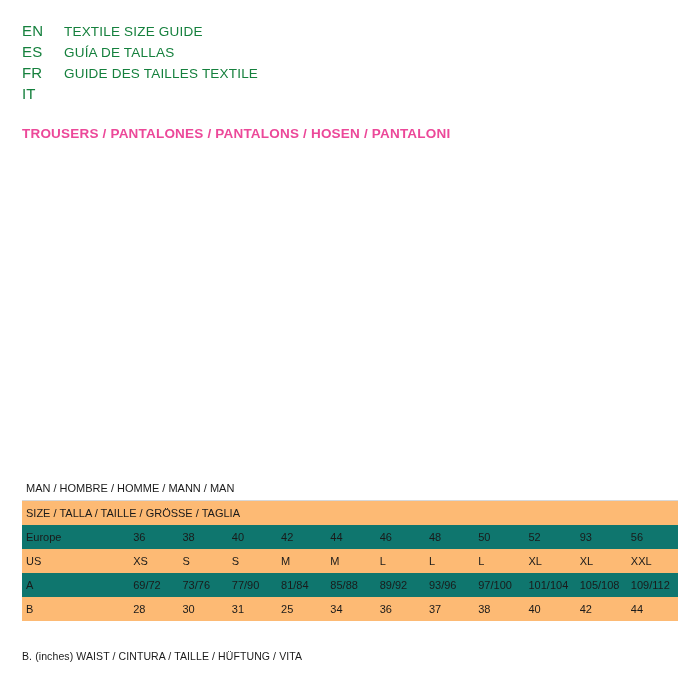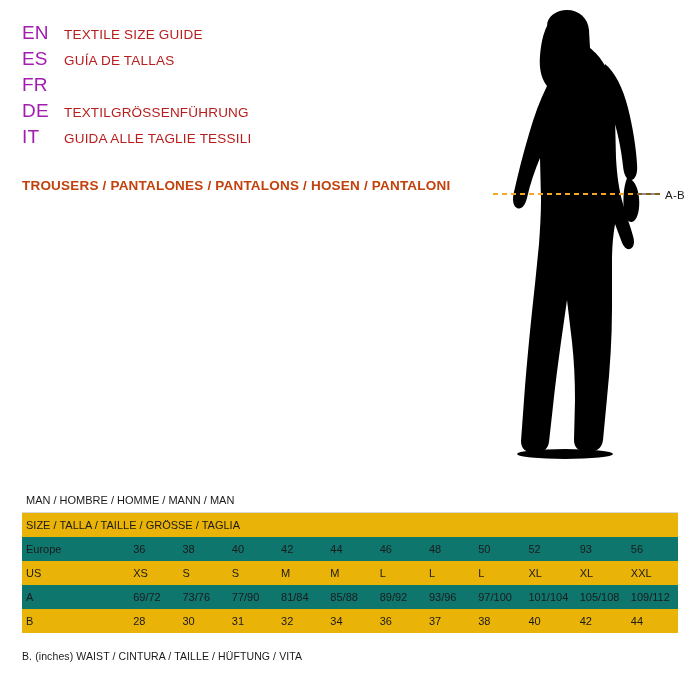--- a/index.html
+++ b/index.html
@@ -29,36 +29,36 @@
     top: 22px;
     width: 460px;
   }
   .lang-row {
     display: flex;
     align-items: baseline;
     margin-bottom: 4px;
   }
   .lang-code {
     width: 42px;
-    font-size: 19px;
+    font-size: 15px;
     letter-spacing: 0.2px;
-    color: #a21caf;
+    color: #15803d;
     flex: 0 0 42px;
   }
   .lang-text {
     font-size: 13.5px;
     letter-spacing: 0.2px;
-    color: #b91c1c;
+    color: #15803d;
   }
   .garment-line {
-    margin-top: 30px;
+    margin-top: 24px;
     font-size: 13.5px;
     font-weight: bold;
     letter-spacing: 0.2px;
-    color: #c2410c;
+    color: #ec4899;
   }
 
   
   .figure-area {
     position: absolute;
     left: 455px;
     top: 8px;
     width: 245px;
     height: 470px;
   }
@@ -70,21 +70,21 @@
     top: 181px;
     font-size: 11.5px;
     color: #1a1a1a;
     letter-spacing: 0.3px;
   }
 
   
   .table-wrap {
     position: absolute;
     left: 22px;
-    top: 488px;
+    top: 476px;
     width: 656px;
   }
   table.size-table {
     border-collapse: collapse;
     width: 656px;
     font-size: 11px;
     color: #1a1a1a;
   }
   table.size-table td {
     padding: 4px 3px 4px 4px;
@@ -93,21 +93,21 @@
     white-space: nowrap;
   }
   .row-title td {
     font-size: 11px;
     font-weight: normal;
     background: #ffffff;
     border-bottom: 1px solid #d7d7d7;
     padding-bottom: 6px;
   }
   .row-shade td {
-    background: #eab308;
+    background: #fdba74;
   }
   .row-plain td {
     background: #0f766e;
   }
   .col-label { width: 112px; }
   .col-val { width: 45px; }
 
   
   .footnotes {
     position: absolute;
@@ -132,102 +132,29 @@
     <div class="lang-row">
       <span class="lang-code">EN</span>
       <span class="lang-text">TEXTILE SIZE GUIDE</span>
     </div>
     <div class="lang-row">
       <span class="lang-code">ES</span>
       <span class="lang-text">GUÍA DE TALLAS</span>
     </div>
     <div class="lang-row">
       <span class="lang-code">FR</span>
-    </div>
-    <div class="lang-row">
-      <span class="lang-code">DE</span>
-      <span class="lang-text">TEXTILGRÖSSENFÜHRUNG</span>
+      <span class="lang-text">GUIDE DES TAILLES TEXTILE</span>
     </div>
     <div class="lang-row">
       <span class="lang-code">IT</span>
-      <span class="lang-text">GUIDA ALLE TAGLIE TESSILI</span>
     </div>
 
     <div class="garment-line">TROUSERS / PANTALONES / PANTALONS / HOSEN / PANTALONI</div>
   </div>
 
-  <div class="figure-area">
-    <svg class="figure-svg" width="245" height="470" viewBox="0 0 245 470">
-
-      <path fill="#000000" d="
-        M 92,18
-        C 92,8 102,2 112,2
-        C 124,2 133,10 134,22
-        L 135,40
-        C 140,44 146,50 150,58
-        C 156,72 159,90 160,110
-        L 161,150
-        C 162,168 164,182 168,196
-        C 172,210 176,220 178,228
-        C 180,234 179,240 175,241
-        C 171,242 168,238 166,232
-        L 160,216
-        C 158,228 157,240 157,252
-        L 157,300
-        C 157,330 155,360 152,390
-        L 148,432
-        C 147,440 142,444 133,444
-        C 124,444 119,440 119,432
-        L 120,392
-        C 120,372 119,352 117,334
-        L 112,292
-        L 106,334
-        C 103,356 100,378 98,398
-        L 94,434
-        C 93,441 88,445 80,445
-        C 71,445 66,441 66,433
-        L 69,392
-        C 72,352 76,312 80,276
-        L 84,236
-        C 85,222 86,206 86,192
-        L 85,150
-        C 80,162 75,176 72,190
-        C 70,198 66,202 62,200
-        C 58,198 57,192 59,184
-        C 63,166 68,146 74,126
-        C 79,108 85,92 92,78
-        C 86,70 84,60 85,48
-        C 86,36 88,26 92,18
-        Z"></path>
-
-      <path fill="#000000" d="
-        M 150,56
-        C 160,64 168,80 173,100
-        C 178,120 181,140 182,156
-        C 183,166 180,172 176,172
-        C 172,172 169,168 168,158
-        C 166,140 162,120 156,104
-        C 152,92 148,82 144,74
-        Z"></path>
-
-      <path fill="#000000" d="
-        M 172,170
-        C 178,170 183,178 184,190
-        C 185,200 183,210 179,213
-        C 175,216 170,212 169,204
-        C 168,194 168,180 172,170
-        Z"></path>
-
-      <ellipse cx="110" cy="446" rx="48" ry="5" fill="#000000"></ellipse>
-
-      <line x1="38" y1="186" x2="205" y2="186" stroke="#f5a623" stroke-width="2" stroke-dasharray="5,4"></line>
-      <line x1="178" y1="186" x2="205" y2="186" stroke="#1a1a1a" stroke-width="1"></line>
-    </svg>
-    <div class="measure-label">A-B</div>
-  </div>
 
   <div class="table-wrap">
     <table class="size-table">
       <tbody>
         <tr class="row-title">
           <td colspan="12">MAN / HOMBRE / HOMME / MANN / MAN</td>
         </tr>
         <tr class="row-shade">
           <td class="col-label" colspan="12">SIZE / TALLA / TAILLE / GRÖSSE / TAGLIA</td>
         </tr>
@@ -275,21 +202,21 @@
           <td class="col-val">101/104</td>
           <td class="col-val">105/108</td>
           <td class="col-val">109/112</td>
         </tr>
 
         <tr class="row-shade">
           <td class="col-label">B</td>
           <td class="col-val">28</td>
           <td class="col-val">30</td>
           <td class="col-val">31</td>
-          <td class="col-val">32</td>
+          <td class="col-val">25</td>
           <td class="col-val">34</td>
           <td class="col-val">36</td>
           <td class="col-val">37</td>
           <td class="col-val">38</td>
           <td class="col-val">40</td>
           <td class="col-val">42</td>
           <td class="col-val">44</td>
         </tr>
       </tbody>
     </table>

